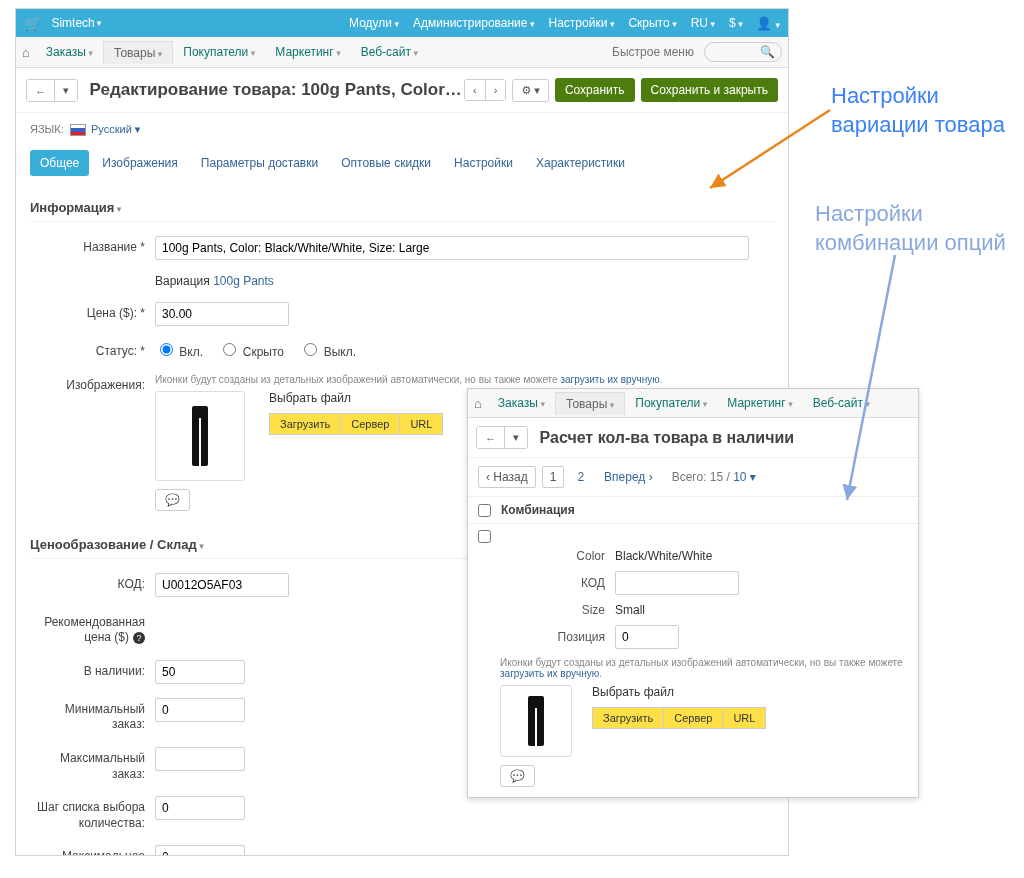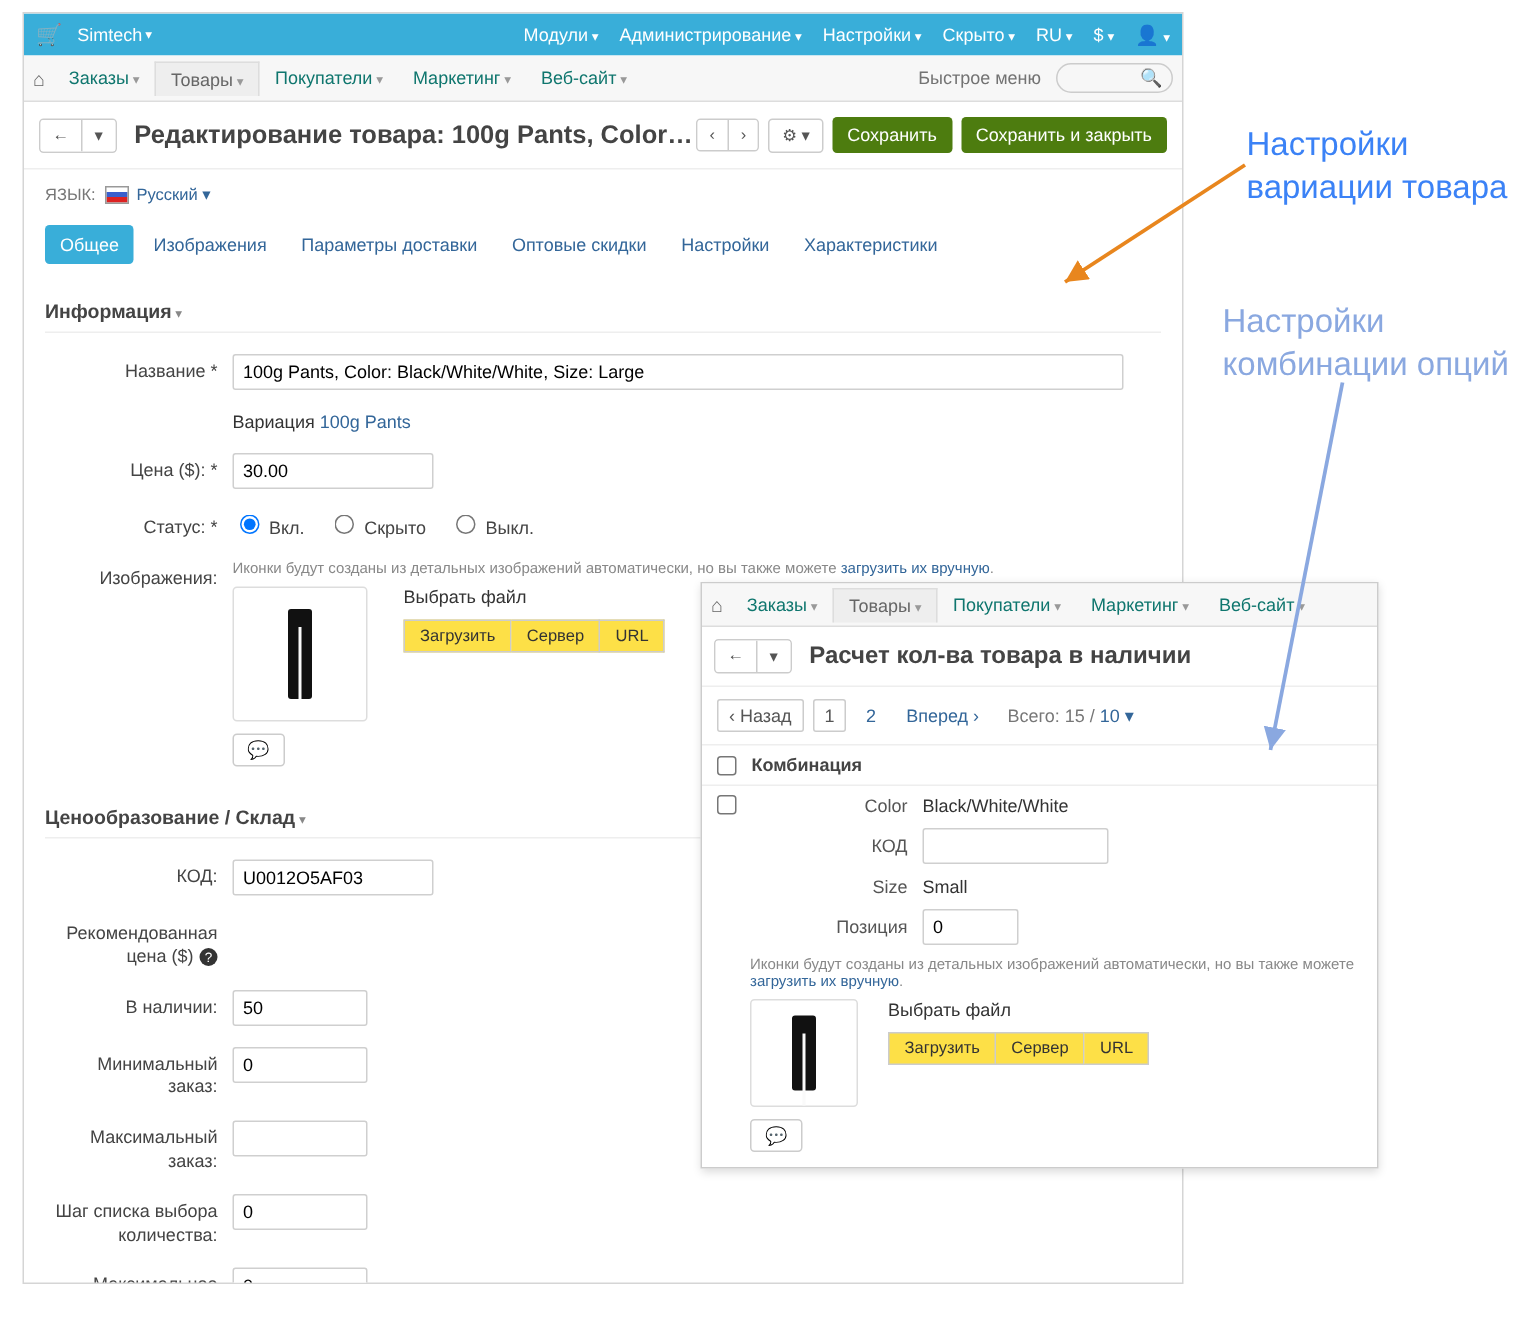--- a/index.html
+++ b/index.html
@@ -52,21 +52,21 @@
   .float{position:absolute;top:388px;left:467px;width:450px;background:#fff;border:1px solid #ccc;box-shadow:0 2px 6px rgba(0,0,0,.15);}
   .float .menubar{height:28px;}
   .float .titlebar{padding:8px;}
   .pager{display:flex;align-items:center;gap:6px;padding:8px 10px;font-size:12px;color:#369;}
   .pager .pg{border:1px solid #ccc;padding:3px 7px;border-radius:2px;background:#fff;color:#555;}
   .pager .pg.link{color:#369;border:none;}
   .pager .total{color:#777;margin-left:6px;}
   .thead{display:flex;align-items:center;border-top:1px solid #eee;border-bottom:1px solid #eee;padding:6px 10px;font-weight:600;font-size:12px;color:#444;}
   .combo-row{display:flex;padding:6px 10px 10px;}
   .combo-row .ck{width:22px;}
-  .combo-fields{flex:1;}
+  .combo-fields{flex:1;margin-top:19px;}
   .combo-fields .r{display:flex;align-items:center;margin-bottom:8px;font-size:12px;}
   .combo-fields .lbl{width:105px;text-align:right;padding-right:10px;color:#555;}
   
   .ann{position:absolute;font-size:22px;line-height:1.3;}
   .ann.orange{color:#3b82f6;left:815px;top:82px;margin-left:16px;}
   .ann.blue{color:#8aa8e0;left:815px;top:200px;}
   svg.arrow{position:absolute;pointer-events:none;}
   .wrap{position:relative;width:1024px;height:878px;}
   .panel{position:absolute;left:15px;top:8px;width:772px;height:846px;border:1px solid #d5d5d5;background:#fff;overflow:hidden;}
   .help{display:inline-block;width:12px;height:12px;background:#333;color:#fff;border-radius:50%;font-size:9px;line-height:12px;text-align:center;margin-left:4px;}

